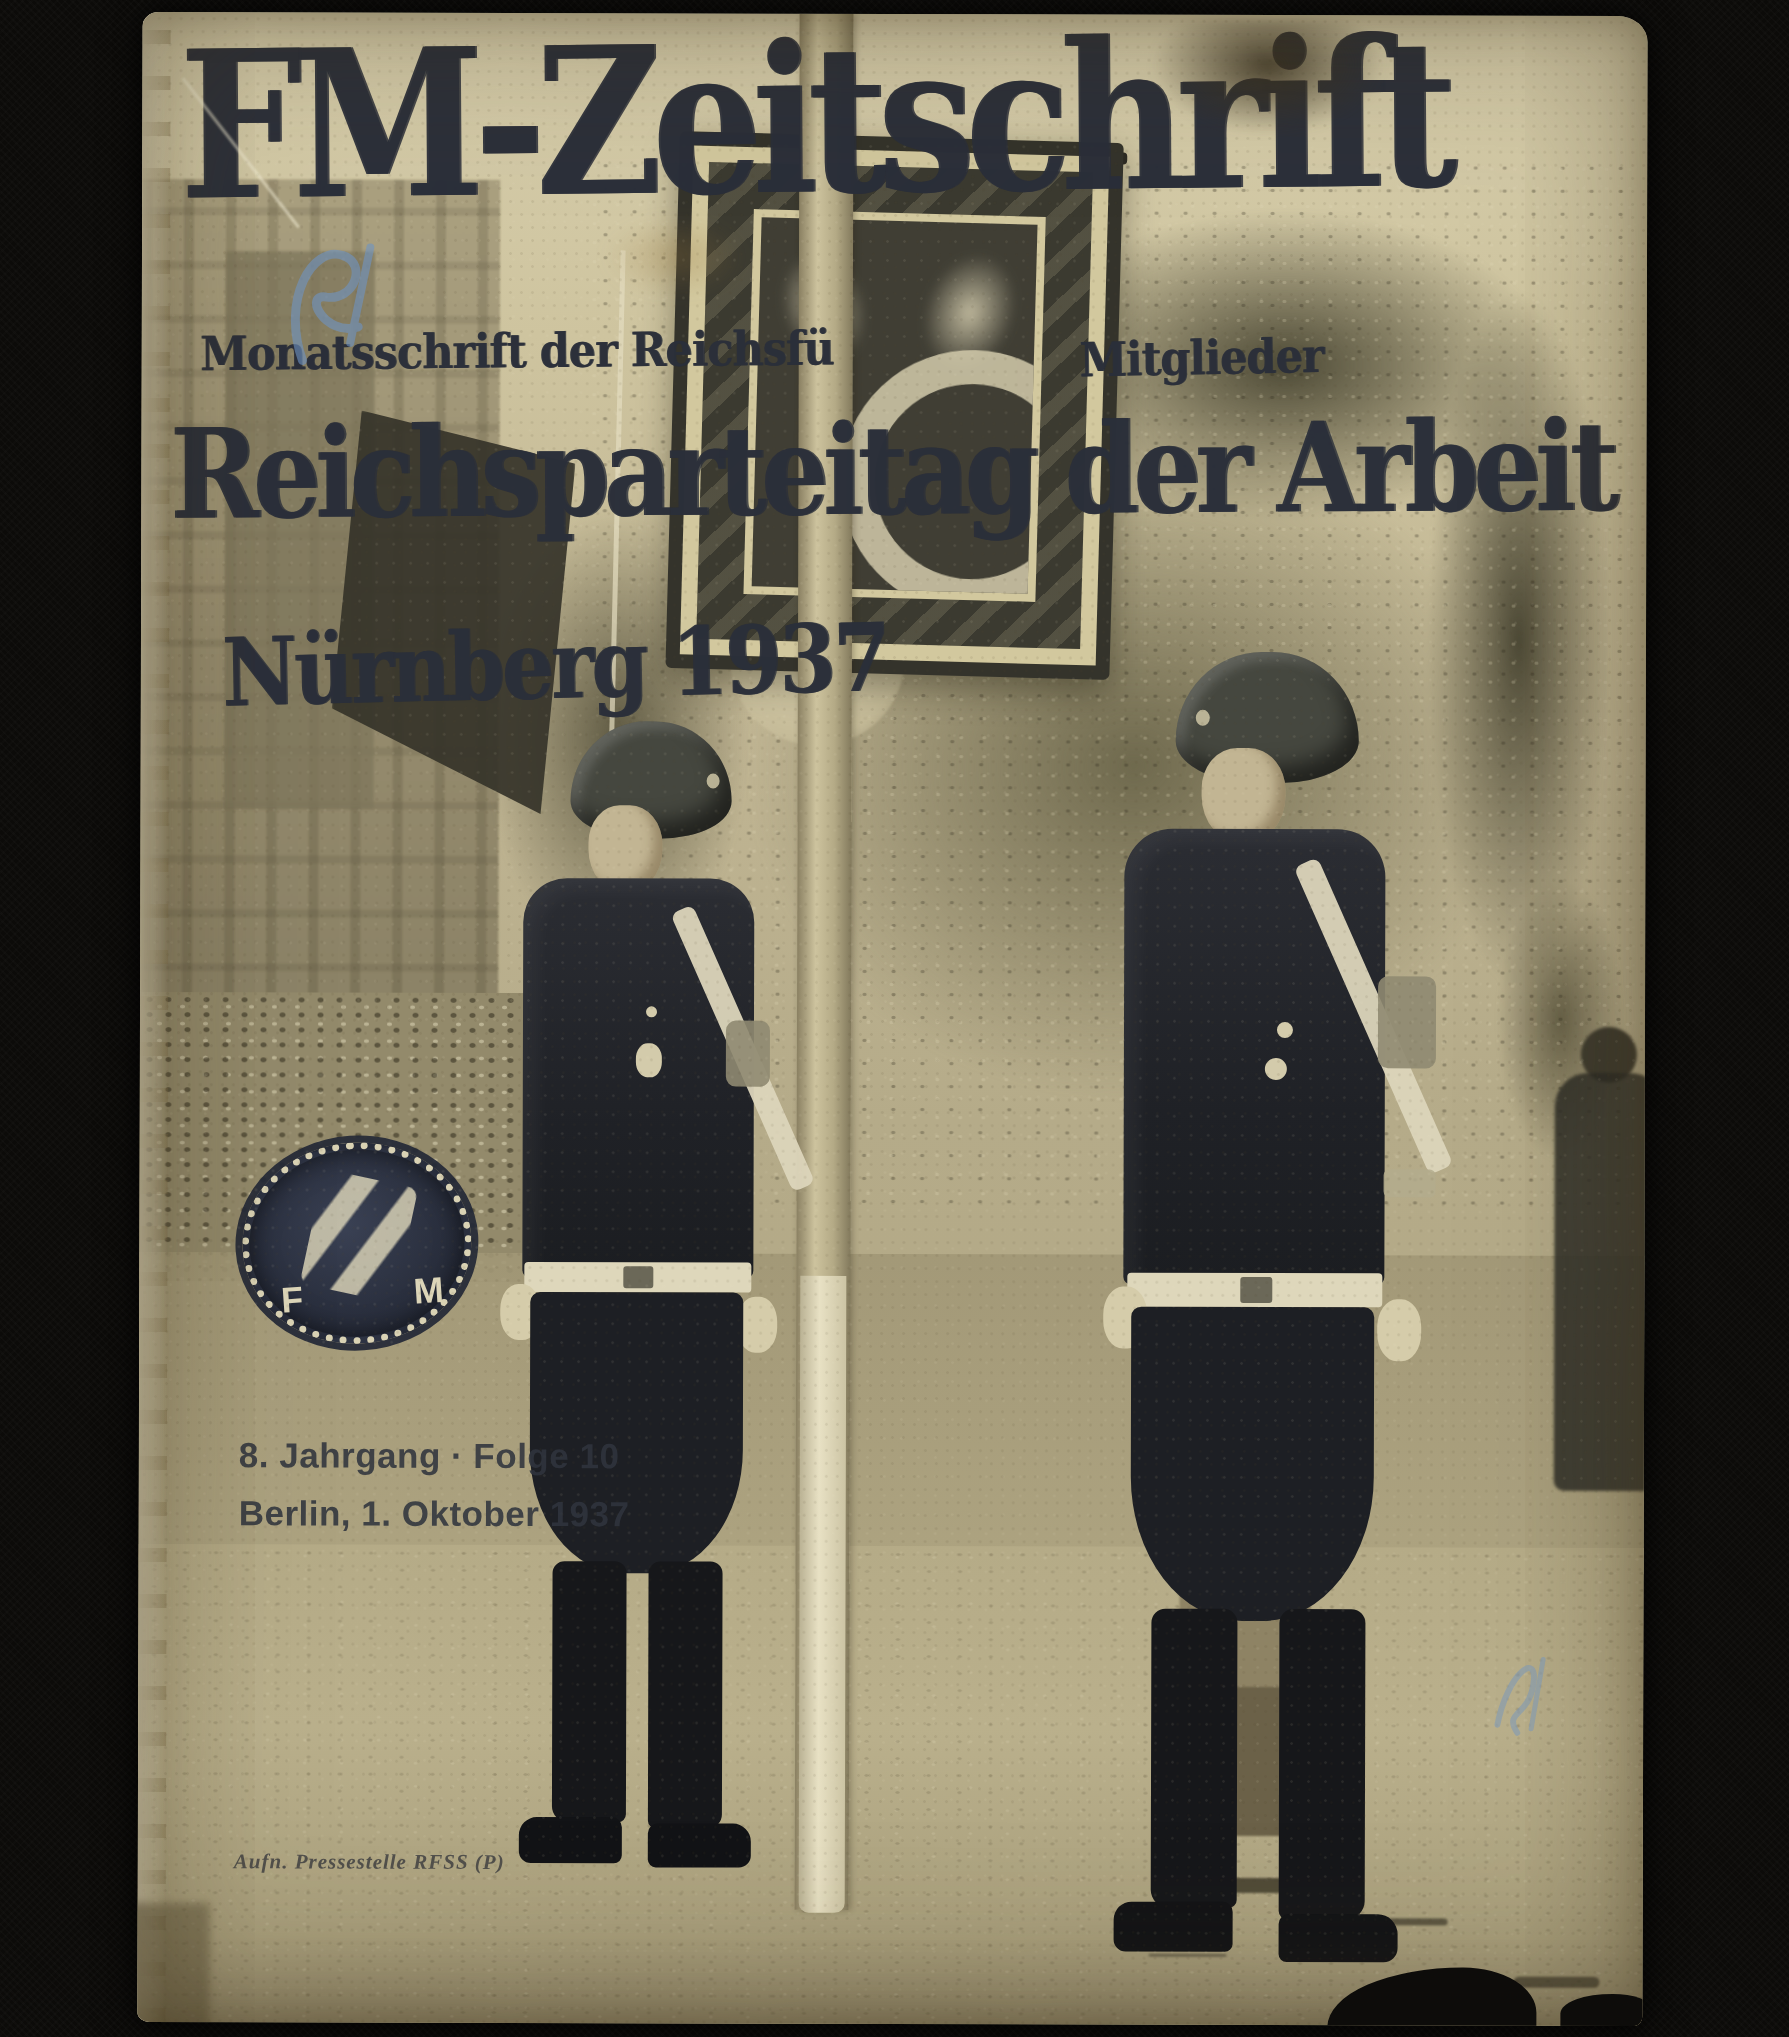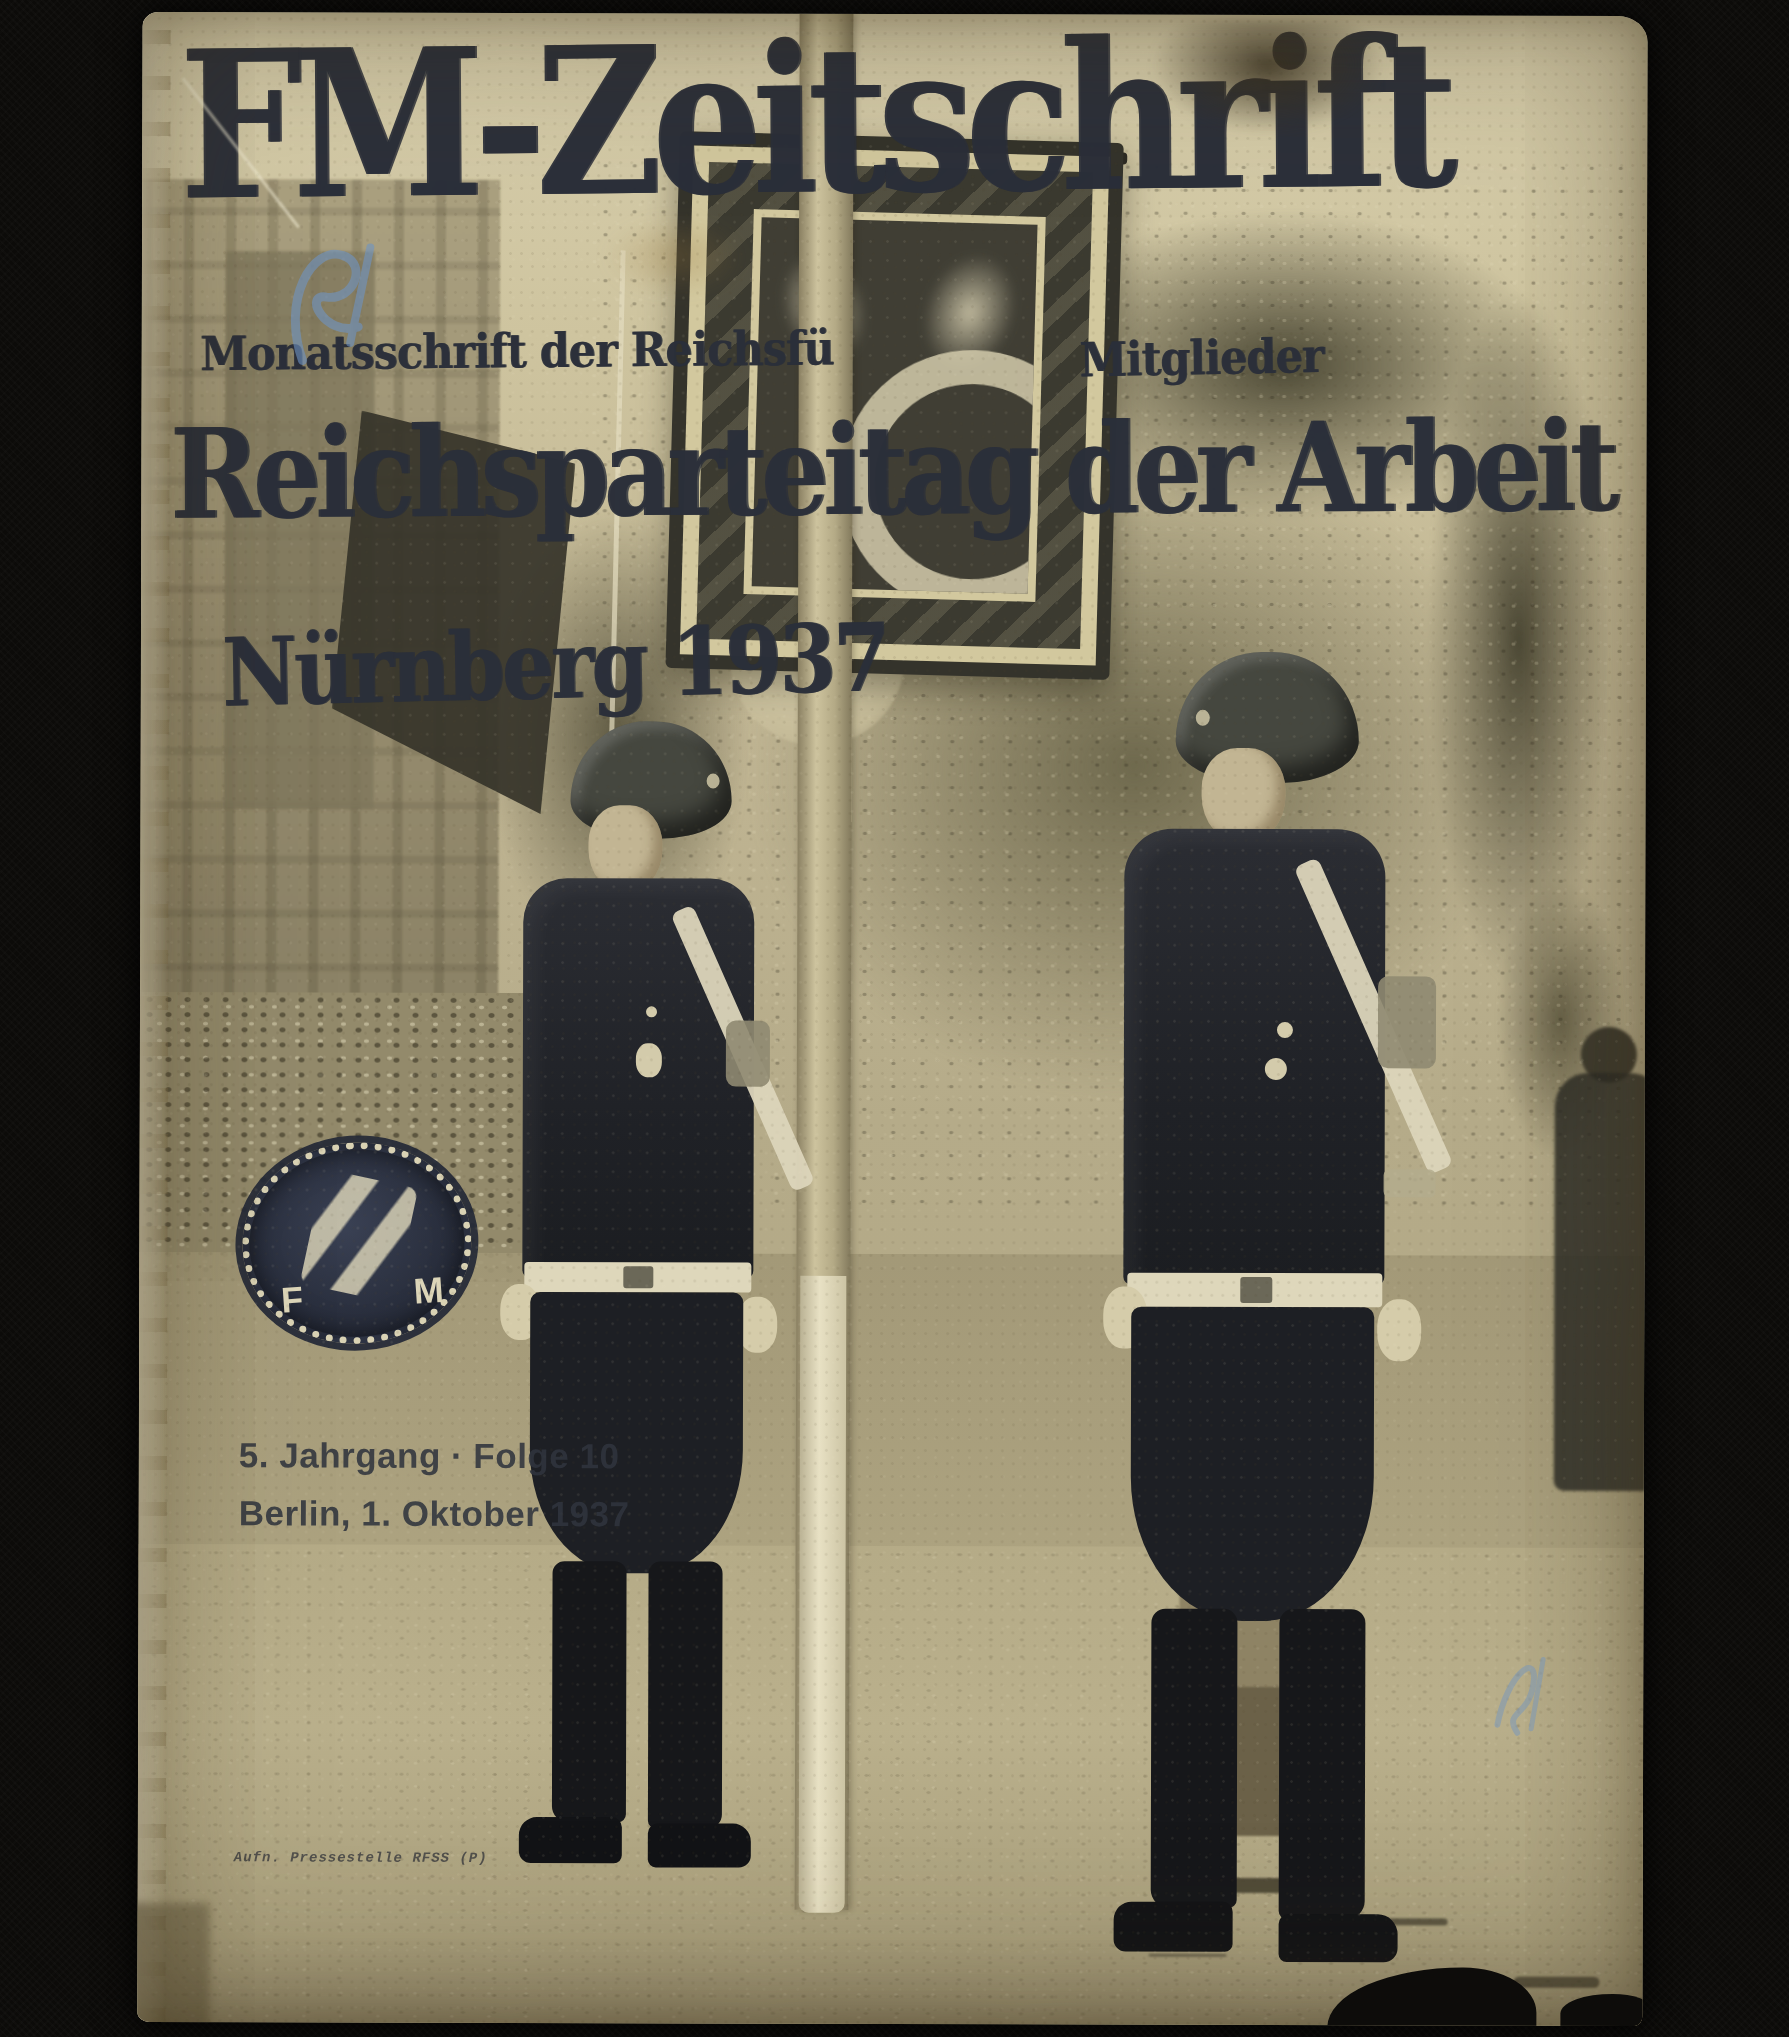--- a/index.html
+++ b/index.html
@@ -138,22 +138,22 @@
     text-shadow:1px 0 0 rgba(43,47,57,.8);}
   .subtitle-left{left:58px;top:314px;}
   .subtitle-right{left:937px;top:318px;transform:scaleY(1.1) rotate(-1.1deg);}
   .headline{left:28px;top:400px;font-size:107px;line-height:1;letter-spacing:-6px;
     transform:scaleY(1.16) rotate(-.4deg);transform-origin:left top;text-shadow:2px 0 0 rgba(43,47,57,.8);}
   .edition{left:80px;top:613px;font-size:82px;line-height:1;letter-spacing:-3px;
     transform:scaleY(1.15) rotate(-1.3deg);transform-origin:left top;text-shadow:1.5px 0 0 rgba(43,47,57,.8);}
   .issue-line{font-family:"Liberation Sans",sans-serif;font-weight:bold;font-size:35px;
     color:rgba(48,52,61,.88);letter-spacing:0.5px;white-space:nowrap;}
   .issue-1{left:100px;top:1423px;} .issue-2{left:100px;top:1481px;}
-  .credit{left:96px;top:1837px;font-family:Liberation Mono, monospace;font-style:italic;font-weight:bold;
-    font-size:14px;color:rgba(55,57,60,.78);letter-spacing:1px;white-space:nowrap;}
+  .credit{left:96px;top:1837px;font-family:Liberation Serif, serif;font-style:italic;font-weight:bold;
+    font-size:21px;color:rgba(55,57,60,.78);letter-spacing:1px;white-space:nowrap;}
 
   
   .grain{inset:0;opacity:.65;pointer-events:none;
     background-image:radial-gradient(rgba(82,72,46,.16) 1px,transparent 1.5px),
                      radial-gradient(rgba(232,225,195,.14) 1px,transparent 1.5px);
     background-size:11px 13px,17px 19px;background-position:0 0,6px 9px;}
   .vignette{inset:0;pointer-events:none;border-radius:inherit;
     box-shadow:inset 0 0 169px rgba(58,46,22,.5),inset 0 0 46px rgba(70,58,30,.4);}
   .stain{left:438px;top:189px;width:189px;height:109px;filter:blur(8px);
     background:radial-gradient(closest-side,rgba(150,118,58,.3),transparent 75%);}
@@ -258,21 +258,21 @@
     <span class="badge-letter m">M</span>
   </div>
 
   <div class="abs grain"></div>
 
   <div class="abs ink masthead">FM-Zeitschrift</div>
   <div class="abs ink subtitle subtitle-left">Monatsschrift der Reichsfü</div>
   <div class="abs ink subtitle subtitle-right">Mitglieder</div>
   <div class="abs ink headline">Reichsparteitag der Arbeit</div>
   <div class="abs ink edition">Nürnberg 1937</div>
-  <div class="abs issue-line issue-1">5. Jahrgang · Folge 10</div>
+  <div class="abs issue-line issue-1">8. Jahrgang · Folge 10</div>
   <div class="abs issue-line issue-2">Berlin, 1. Oktober 1937</div>
   <div class="abs credit">Aufn. Pressestelle RFSS (P)</div>
 
   <div class="abs stain"></div>
   <div class="abs smudge-tr"></div>
   <div class="abs edge-left"></div>
   <div class="abs corner-bl"></div>
   <div class="abs crease-tl"></div>
   <div class="abs vignette"></div>
   <div class="abs tear-br"></div>

